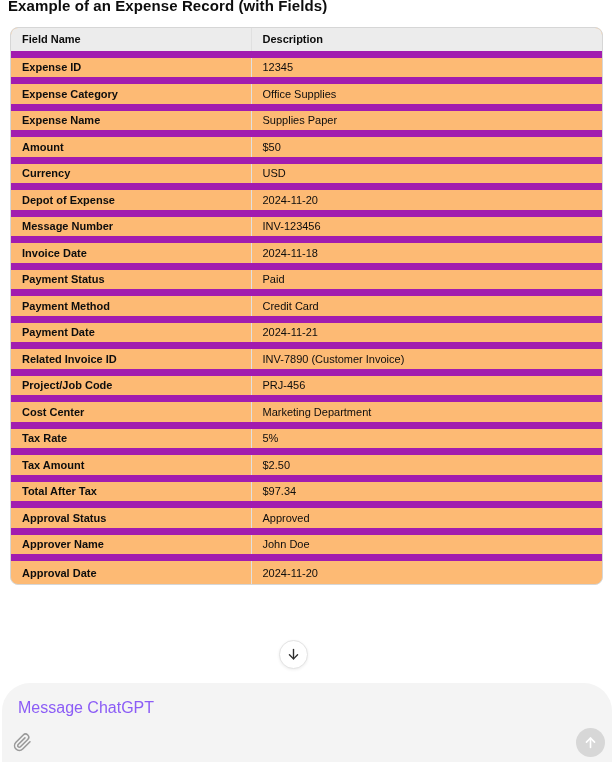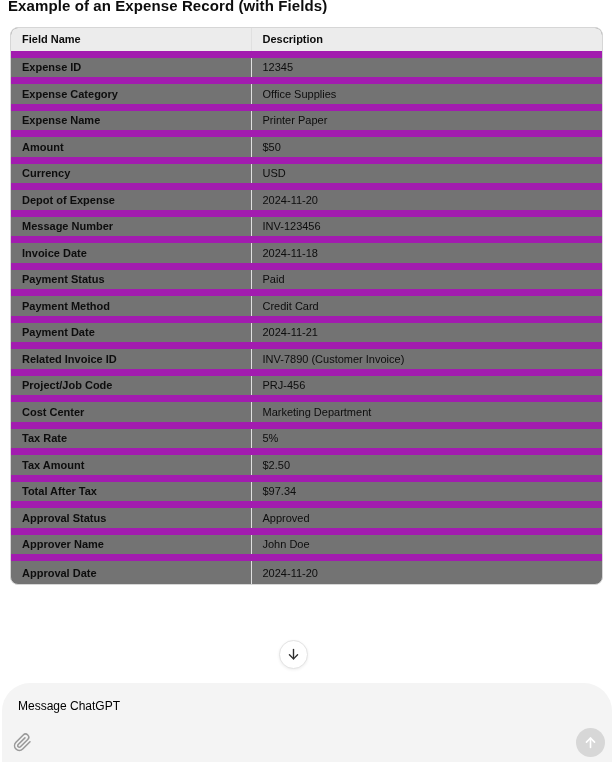--- a/index.html
+++ b/index.html
@@ -19,21 +19,21 @@
     letter-spacing: 0.1px;
     white-space: nowrap;
   }
   .table-wrap {
     position: absolute;
     left: 10px; top: 27px;
     width: 593px;
     border: 1px solid #d6d6d6;
     border-radius: 8px;
     overflow: hidden;
-    background: #737373;
+    background: #fdba74;
   }
   table.expense-table {
     width: 100%;
     border-collapse: collapse;
     table-layout: fixed;
     font-size: 11px;
   }
   table.expense-table col.c1 { width: 240px; }
   table.expense-table th {
     background: #ececec;
@@ -77,22 +77,22 @@
   .composer {
     position: absolute;
     left: 2px; right: 1px;
     top: 683px; height: 100px;
     background: #f4f4f4;
     border-radius: 28px 28px 0 0;
   }
   .composer-placeholder {
     position: absolute;
     left: 16px; top: 16px;
-    font-size: 12px;
-    color: #000000;
+    font-size: 16px;
+    color: #8b5cf6;
   }
   .attach-btn {
     position: absolute;
     left: 7px; top: 46px;
     width: 26px; height: 26px;
     background: transparent;
     border: none;
     display: flex; align-items: center; justify-content: center;
     cursor: pointer;
     padding: 0;
@@ -131,21 +131,21 @@
         <tr>
           <td>Expense ID</td>
           <td>12345</td>
         </tr>
         <tr>
           <td>Expense Category</td>
           <td>Office Supplies</td>
         </tr>
         <tr>
           <td>Expense Name</td>
-          <td>Printer Paper</td>
+          <td>Supplies Paper</td>
         </tr>
         <tr>
           <td>Amount</td>
           <td>$50</td>
         </tr>
         <tr>
           <td>Currency</td>
           <td>USD</td>
         </tr>
         <tr>

